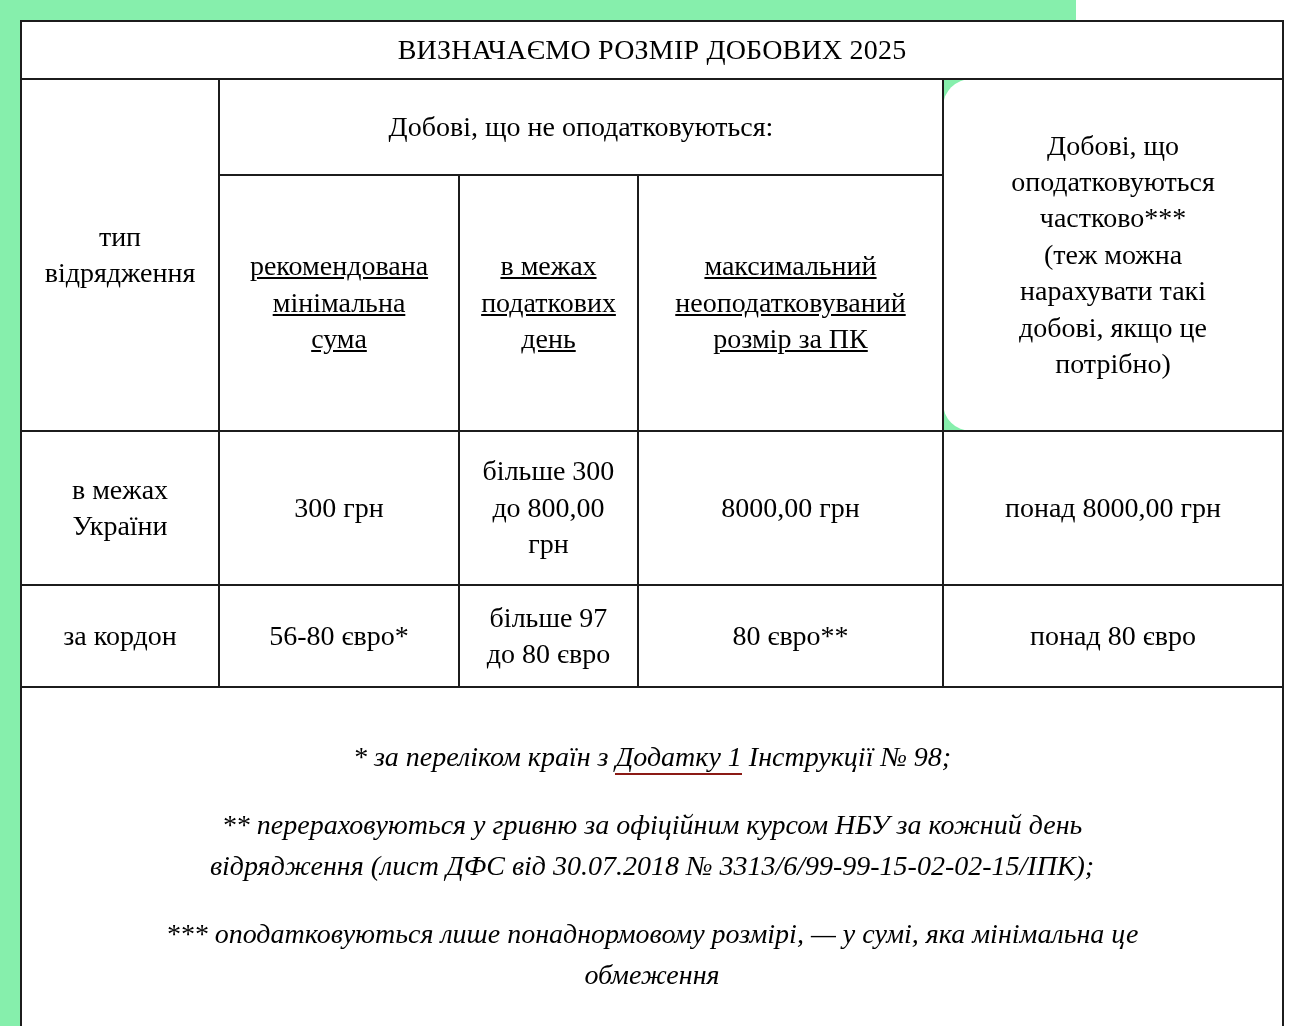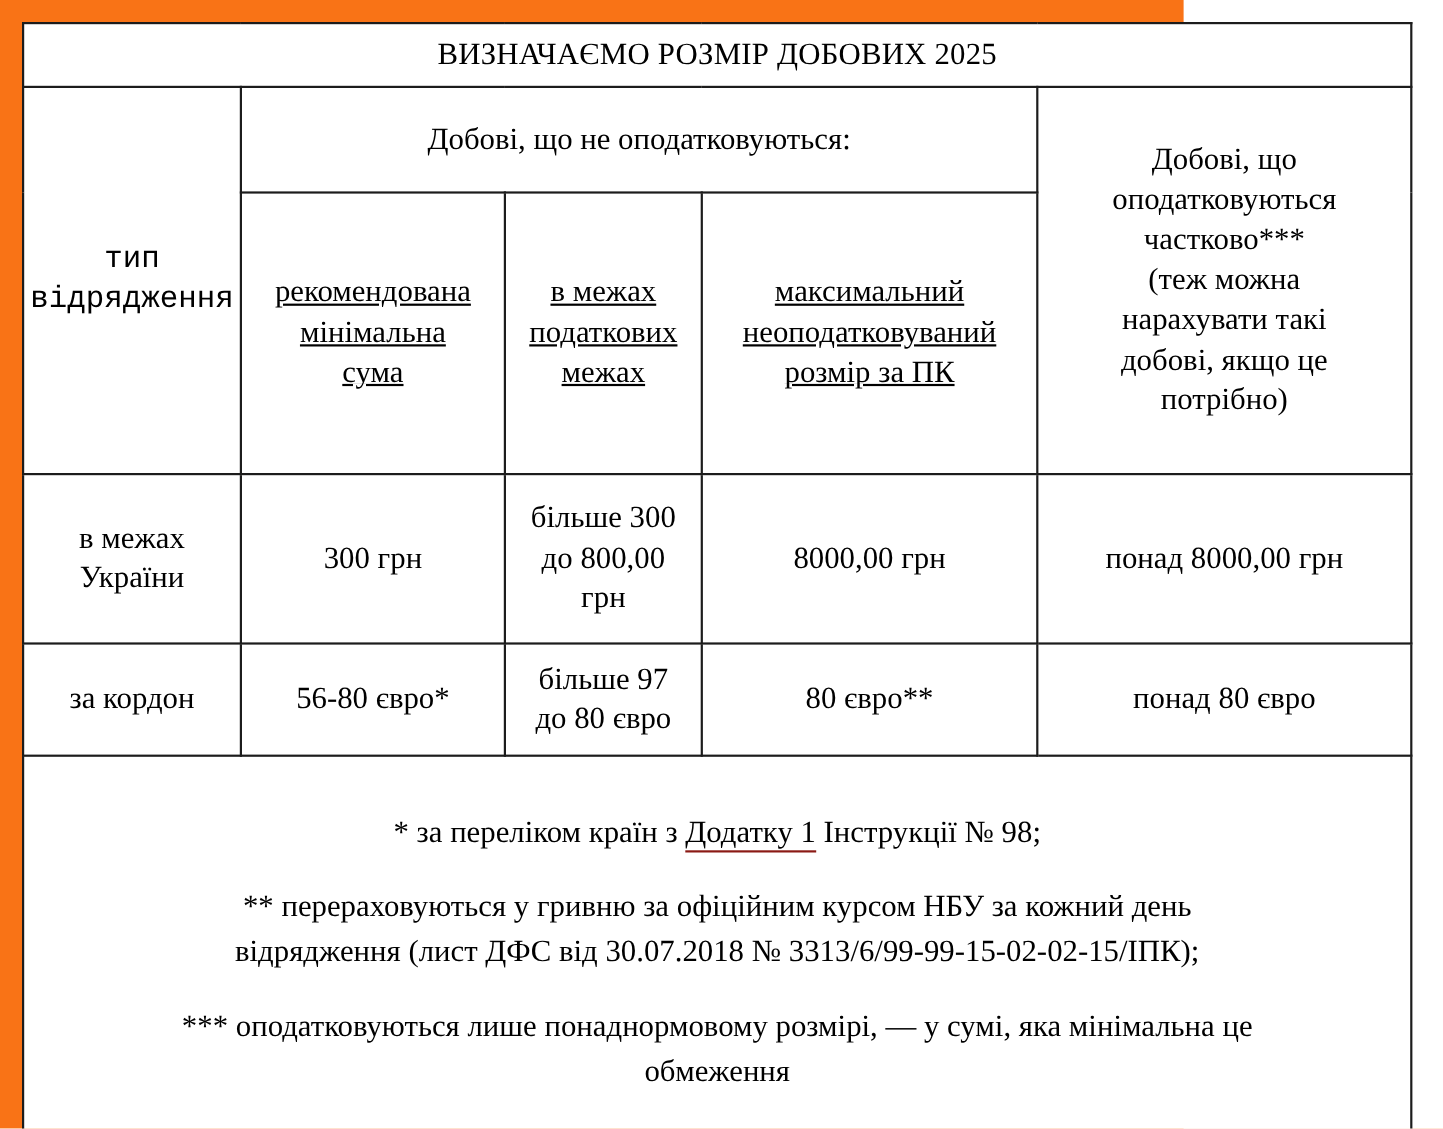--- a/index.html
+++ b/index.html
@@ -12,21 +12,21 @@
     height: 1026px;
     font-family: "Liberation Serif", "DejaVu Serif", serif;
     color: #000000;
     overflow: hidden;
   }
 
   #sheet {
     position: relative;
     width: 1076px;
     height: 1026px;
-    background: #f97316;
+    background: #86efac;
   }
 
   table.per-diem {
     position: absolute;
     left: 20px;
     top: 20px;
     width: 1262px;
     border-collapse: collapse;
     table-layout: fixed;
   }
@@ -54,28 +54,28 @@
   td.group-head {
     height: 90px;
     font-size: 29px;
   }
 
   
   td.taxed-head {
     font-size: 29px;
     line-height: 1.52;
     padding: 6px 8px;
+    border-radius: 28px;
   }
 
   
   td.stub-head {
     font-size: 29px;
     line-height: 1.45;
     padding: 2px 0px;
-    font-family: Liberation Mono, monospace;
   }
 
   td.sub-head {
     height: 250px;
     font-size: 29px;
     line-height: 1.45;
     padding: 2px 1px;
     text-decoration: underline;
   }
 
@@ -95,20 +95,21 @@
     padding: 10px 2px 8px 6px;
     height: 352px;
     font-size: 28px;
     line-height: 1.0;
   }
   .note-line {
     display: block;
     font-size: 28px;
     line-height: 1.48;
     white-space: nowrap;
+    font-style: italic;
   }
   .note-gap { display: block; height: 26px; }
 
   a.doc-link {
     color: #000000;
     text-decoration: none;
     border-bottom: 2px solid #8b1a15;
     padding-bottom: 1px;
     text-shadow: 0 0 0 transparent;
   }
@@ -151,21 +152,21 @@
 
       <tr>
         <td class="sub-head">
           <span>рекомендована</span><br>
           <span>мінімальна</span><br>
           <span>сума</span>
         </td>
         <td class="sub-head">
           <span>в межах</span><br>
           <span>податкових</span><br>
-          <span>межах</span>
+          <span>день</span>
         </td>
         <td class="sub-head">
           <span>максимальний</span><br>
           <span>неоподатковуваний</span><br>
           <span>розмір за ПК</span>
         </td>
       </tr>
 
       <tr class="row-ukraine">
         <td class="body-cell">

